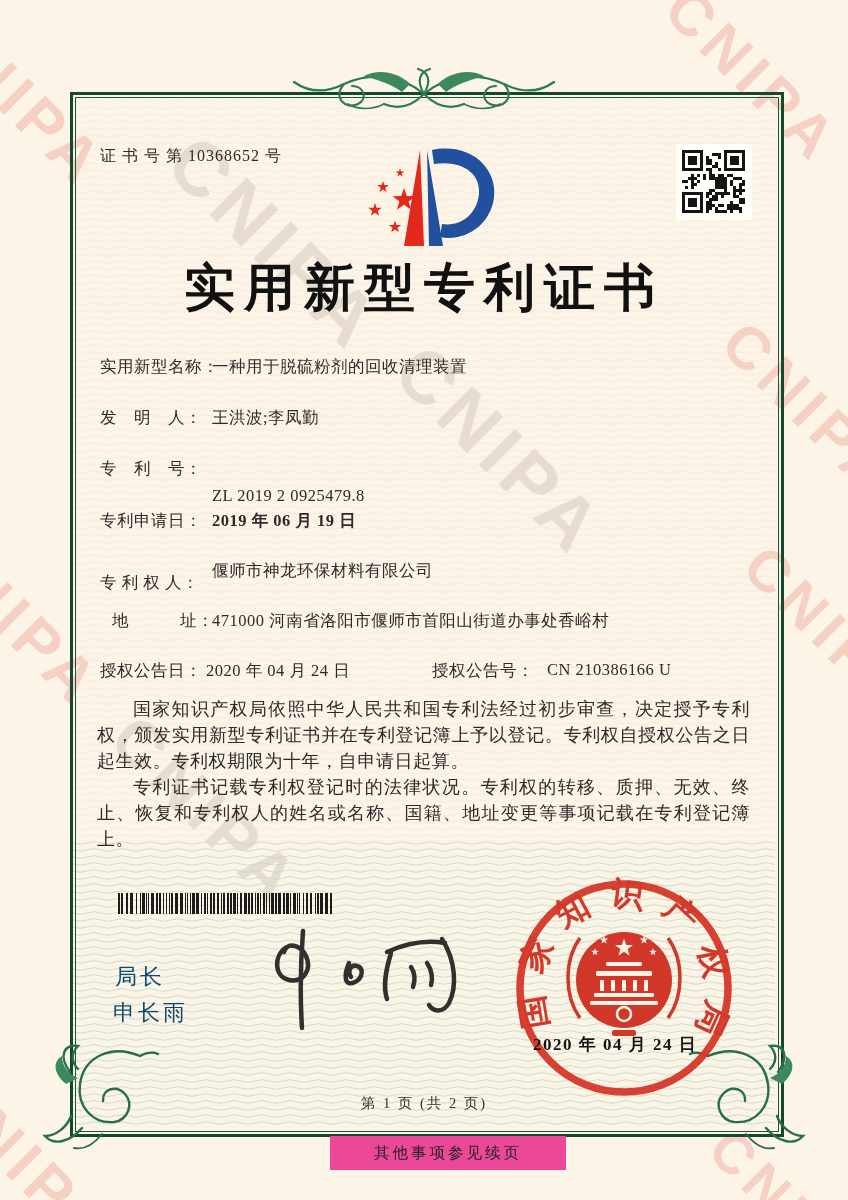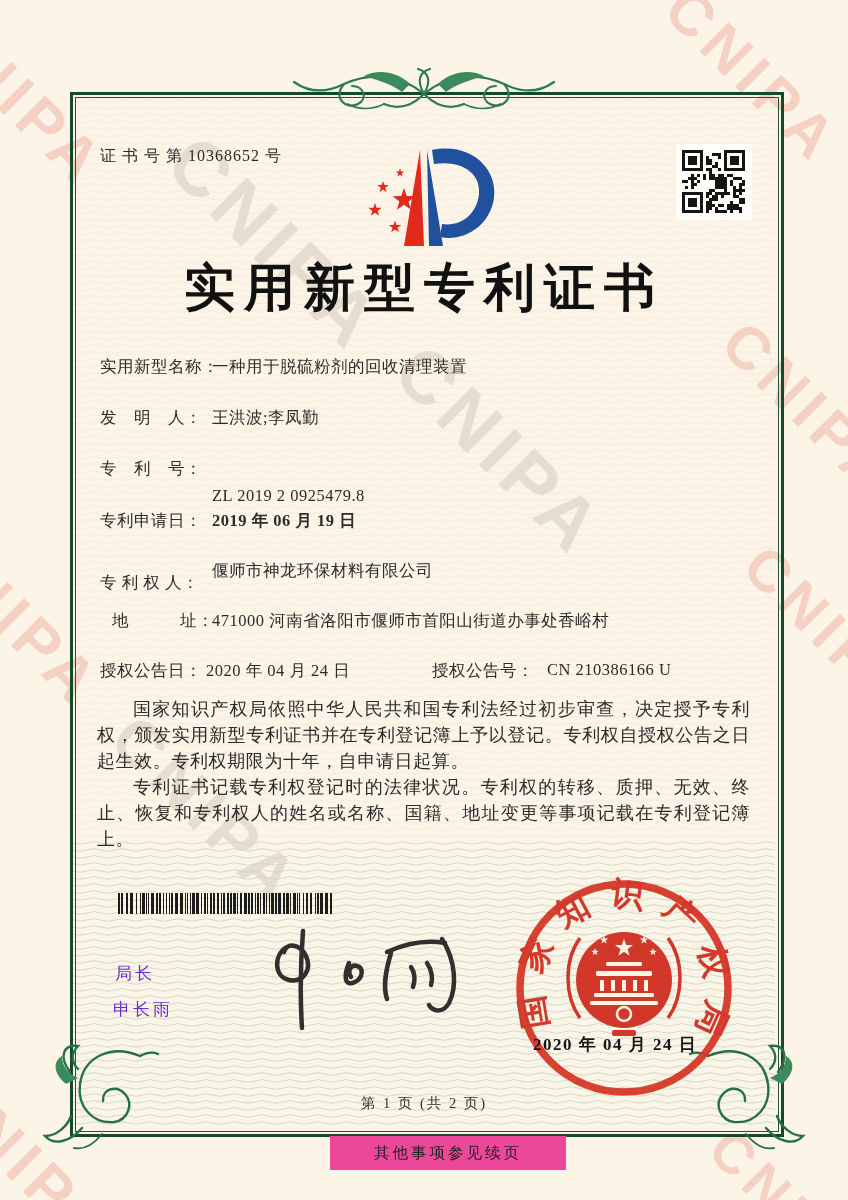--- a/index.html
+++ b/index.html
@@ -23,21 +23,21 @@
   .abs{position:absolute;z-index:3;}
   .certno{left:100px;top:146px;font-size:16px;letter-spacing:1px;color:#2b2b2b;}
   .title{left:70px;top:254px;width:708px;text-align:center;font-size:51px;
          font-weight:700;letter-spacing:9px;color:#111;}
   .lbl{position:absolute;left:100px;z-index:3;font-size:16.5px;color:#2b2b2b;letter-spacing:0.5px;}
   .val{position:absolute;left:212px;z-index:3;font-size:16.5px;color:#2b2b2b;letter-spacing:0.5px;}
   .paras{left:97px;top:696px;width:653px;font-size:18px;line-height:26px;
          text-align:justify;color:#2b2b2b;}
   .paras p{margin:0;text-indent:2em;letter-spacing:0.6px;}
   .sig-label{font-family:"Liberation Sans","DejaVu Sans",sans-serif;
-         font-size:17px;letter-spacing:3px;color:#6d28d9;}
+         font-size:22px;letter-spacing:3px;color:#0c4a6e;}
   .pageno{left:70px;top:1094px;width:708px;text-align:center;font-size:14.5px;
           letter-spacing:2px;color:#333;}
   .note{left:330px;top:1136px;width:236px;height:34px;background:#ec4899;
         text-align:center;line-height:34px;font-size:15.5px;letter-spacing:3px;color:#222;}
   .sealdate{left:533px;top:1033px;font-size:17px;font-weight:600;letter-spacing:1.5px;
         color:#151515;z-index:5;}
   svg{display:block;}
 </style>
 </head>
 <body>

